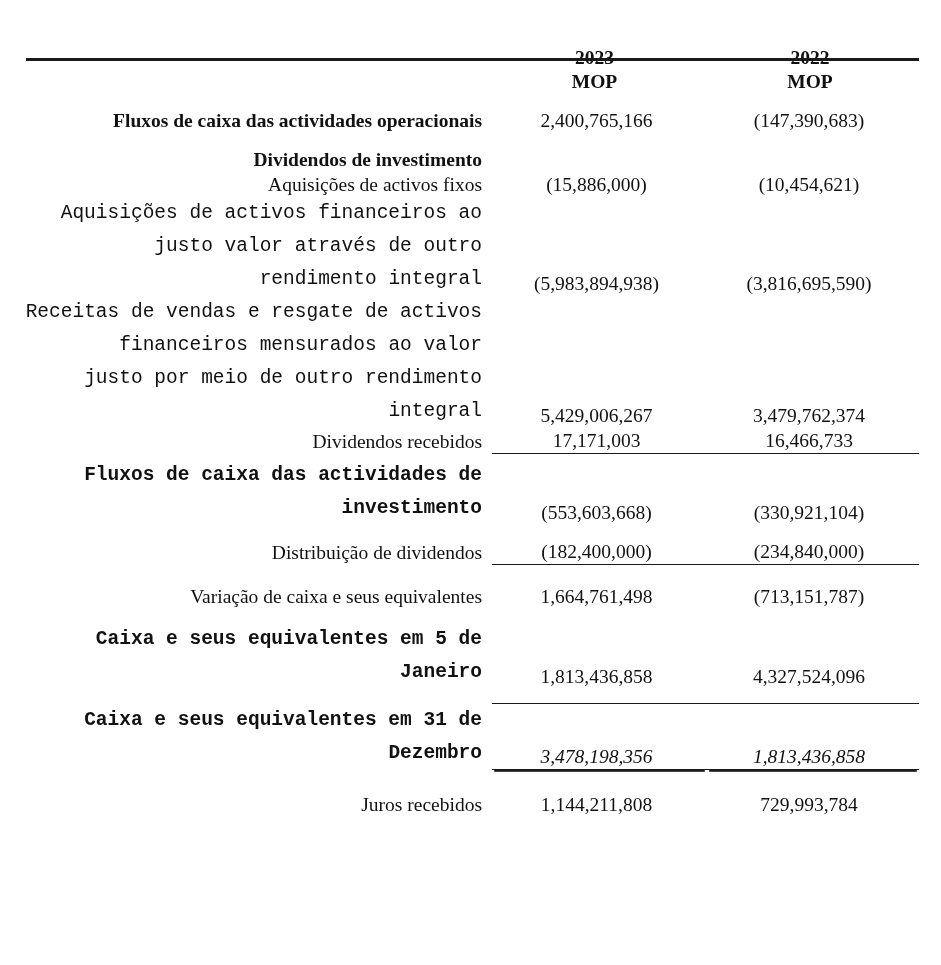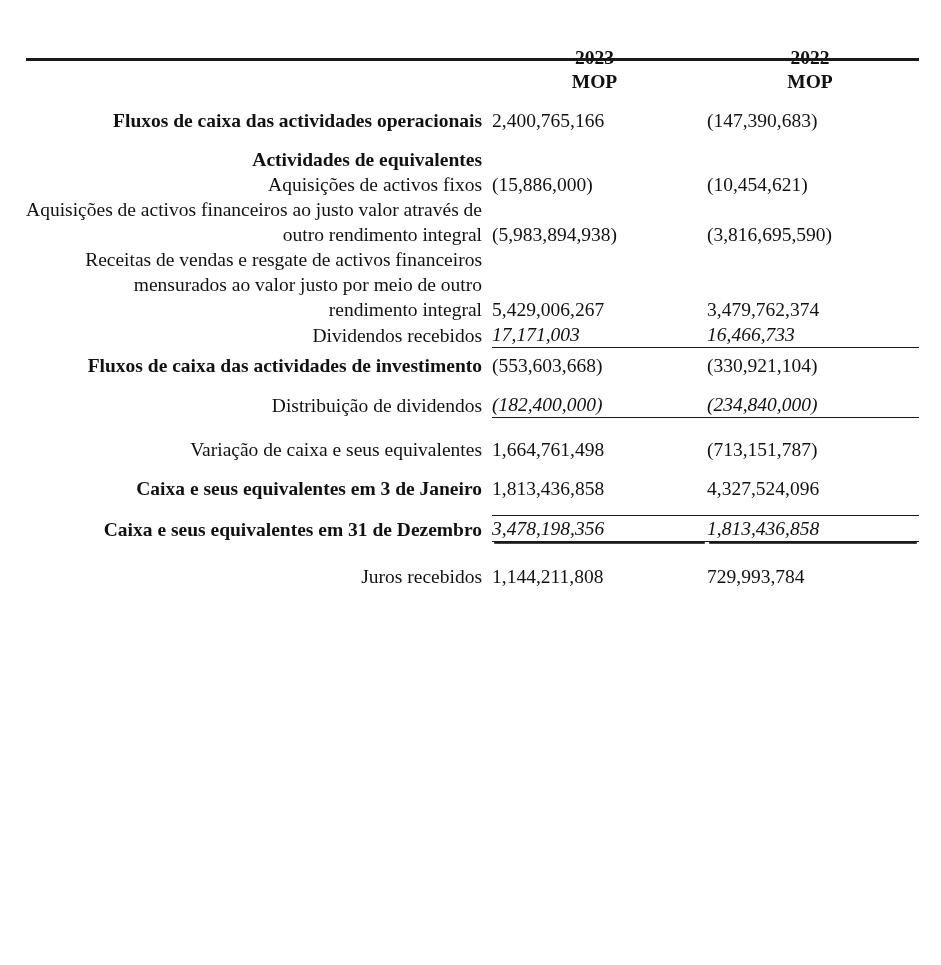--- a/index.html
+++ b/index.html
@@ -44,21 +44,21 @@
     vertical-align: bottom;
     padding: 0;
     font-size: 19.5px;
     line-height: 25px;
   }
   td.label {
     padding-right: 10px;
     text-align: right;
   }
   td.num {
-    text-align: left;
+    text-align: center;
     white-space: nowrap;
     font-size: 19.5px;
     padding-right: 6px;
   }
   td.num.y2 { padding-right: 8px; }
 
   .bold { font-weight: bold; }
   .hdr-cell {
     text-align: center;
     font-weight: bold;
@@ -75,22 +75,22 @@
   .spacer-row td { height: 14px; line-height: 14px; font-size: 1px; }
   .spacer-sm td { height: 8px; line-height: 8px; font-size: 1px; }
   .spacer-xs td { height: 5px; line-height: 5px; font-size: 1px; }
 
   .rule-top-num { border-top: 1.6px solid #1a1a1a; }
   .dbl-under {
     border-bottom: 1.6px solid #1a1a1a;
     box-shadow: 0 4px 0 -2.2px #1a1a1a;
     font-style: italic;
   }
-  .num-underline { border-bottom: 1.4px solid #1a1a1a; font-style: italic; }
-  .tight { line-height: 25px; }
+  .num-underline { border-bottom: 1.4px solid #1a1a1a; }
+  .tight { line-height: 33px; font-family: Liberation Mono, monospace; }
 </style>
 </head>
 <body>
 
 <div class="page">
 
   <div class="top-rule"></div>
 
   <table class="cf">
     <colgroup>
@@ -116,21 +116,21 @@
         <td class="label bold">Fluxos de caixa das actividades operacionais</td>
         <td class="num">2,400,765,166</td>
         <td class="num y2">(147,390,683)</td>
       </tr>
 
       <tr class="spacer-row">
           <td colspan="3"></td>
         </tr>
 
       <tr>
-        <td class="label bold">Actividades de equivalentes</td>
+        <td class="label bold">Dividendos de investimento</td>
         <td class="num"></td>
         <td class="num y2"></td>
       </tr>
 
       <tr>
         <td class="label">Aquisições de activos fixos</td>
         <td class="num">(15,886,000)</td>
         <td class="num y2">(10,454,621)</td>
       </tr>
 
@@ -186,21 +186,21 @@
         <td class="label">Variação de caixa e seus equivalentes</td>
         <td class="num">1,664,761,498</td>
         <td class="num y2">(713,151,787)</td>
       </tr>
 
       <tr class="spacer-row">
           <td colspan="3"></td>
         </tr>
 
       <tr>
-        <td class="label bold hang tight">Caixa e seus equivalentes em 3 de Janeiro</td>
+        <td class="label bold hang tight">Caixa e seus equivalentes em 5 de Janeiro</td>
         <td class="num">1,813,436,858</td>
         <td class="num y2">4,327,524,096</td>
       </tr>
 
       <tr class="spacer-row">
           <td colspan="3"></td>
         </tr>
 
       <tr>
         <td class="label bold hang tight">Caixa e seus equivalentes em 31 de Dezembro</td>

